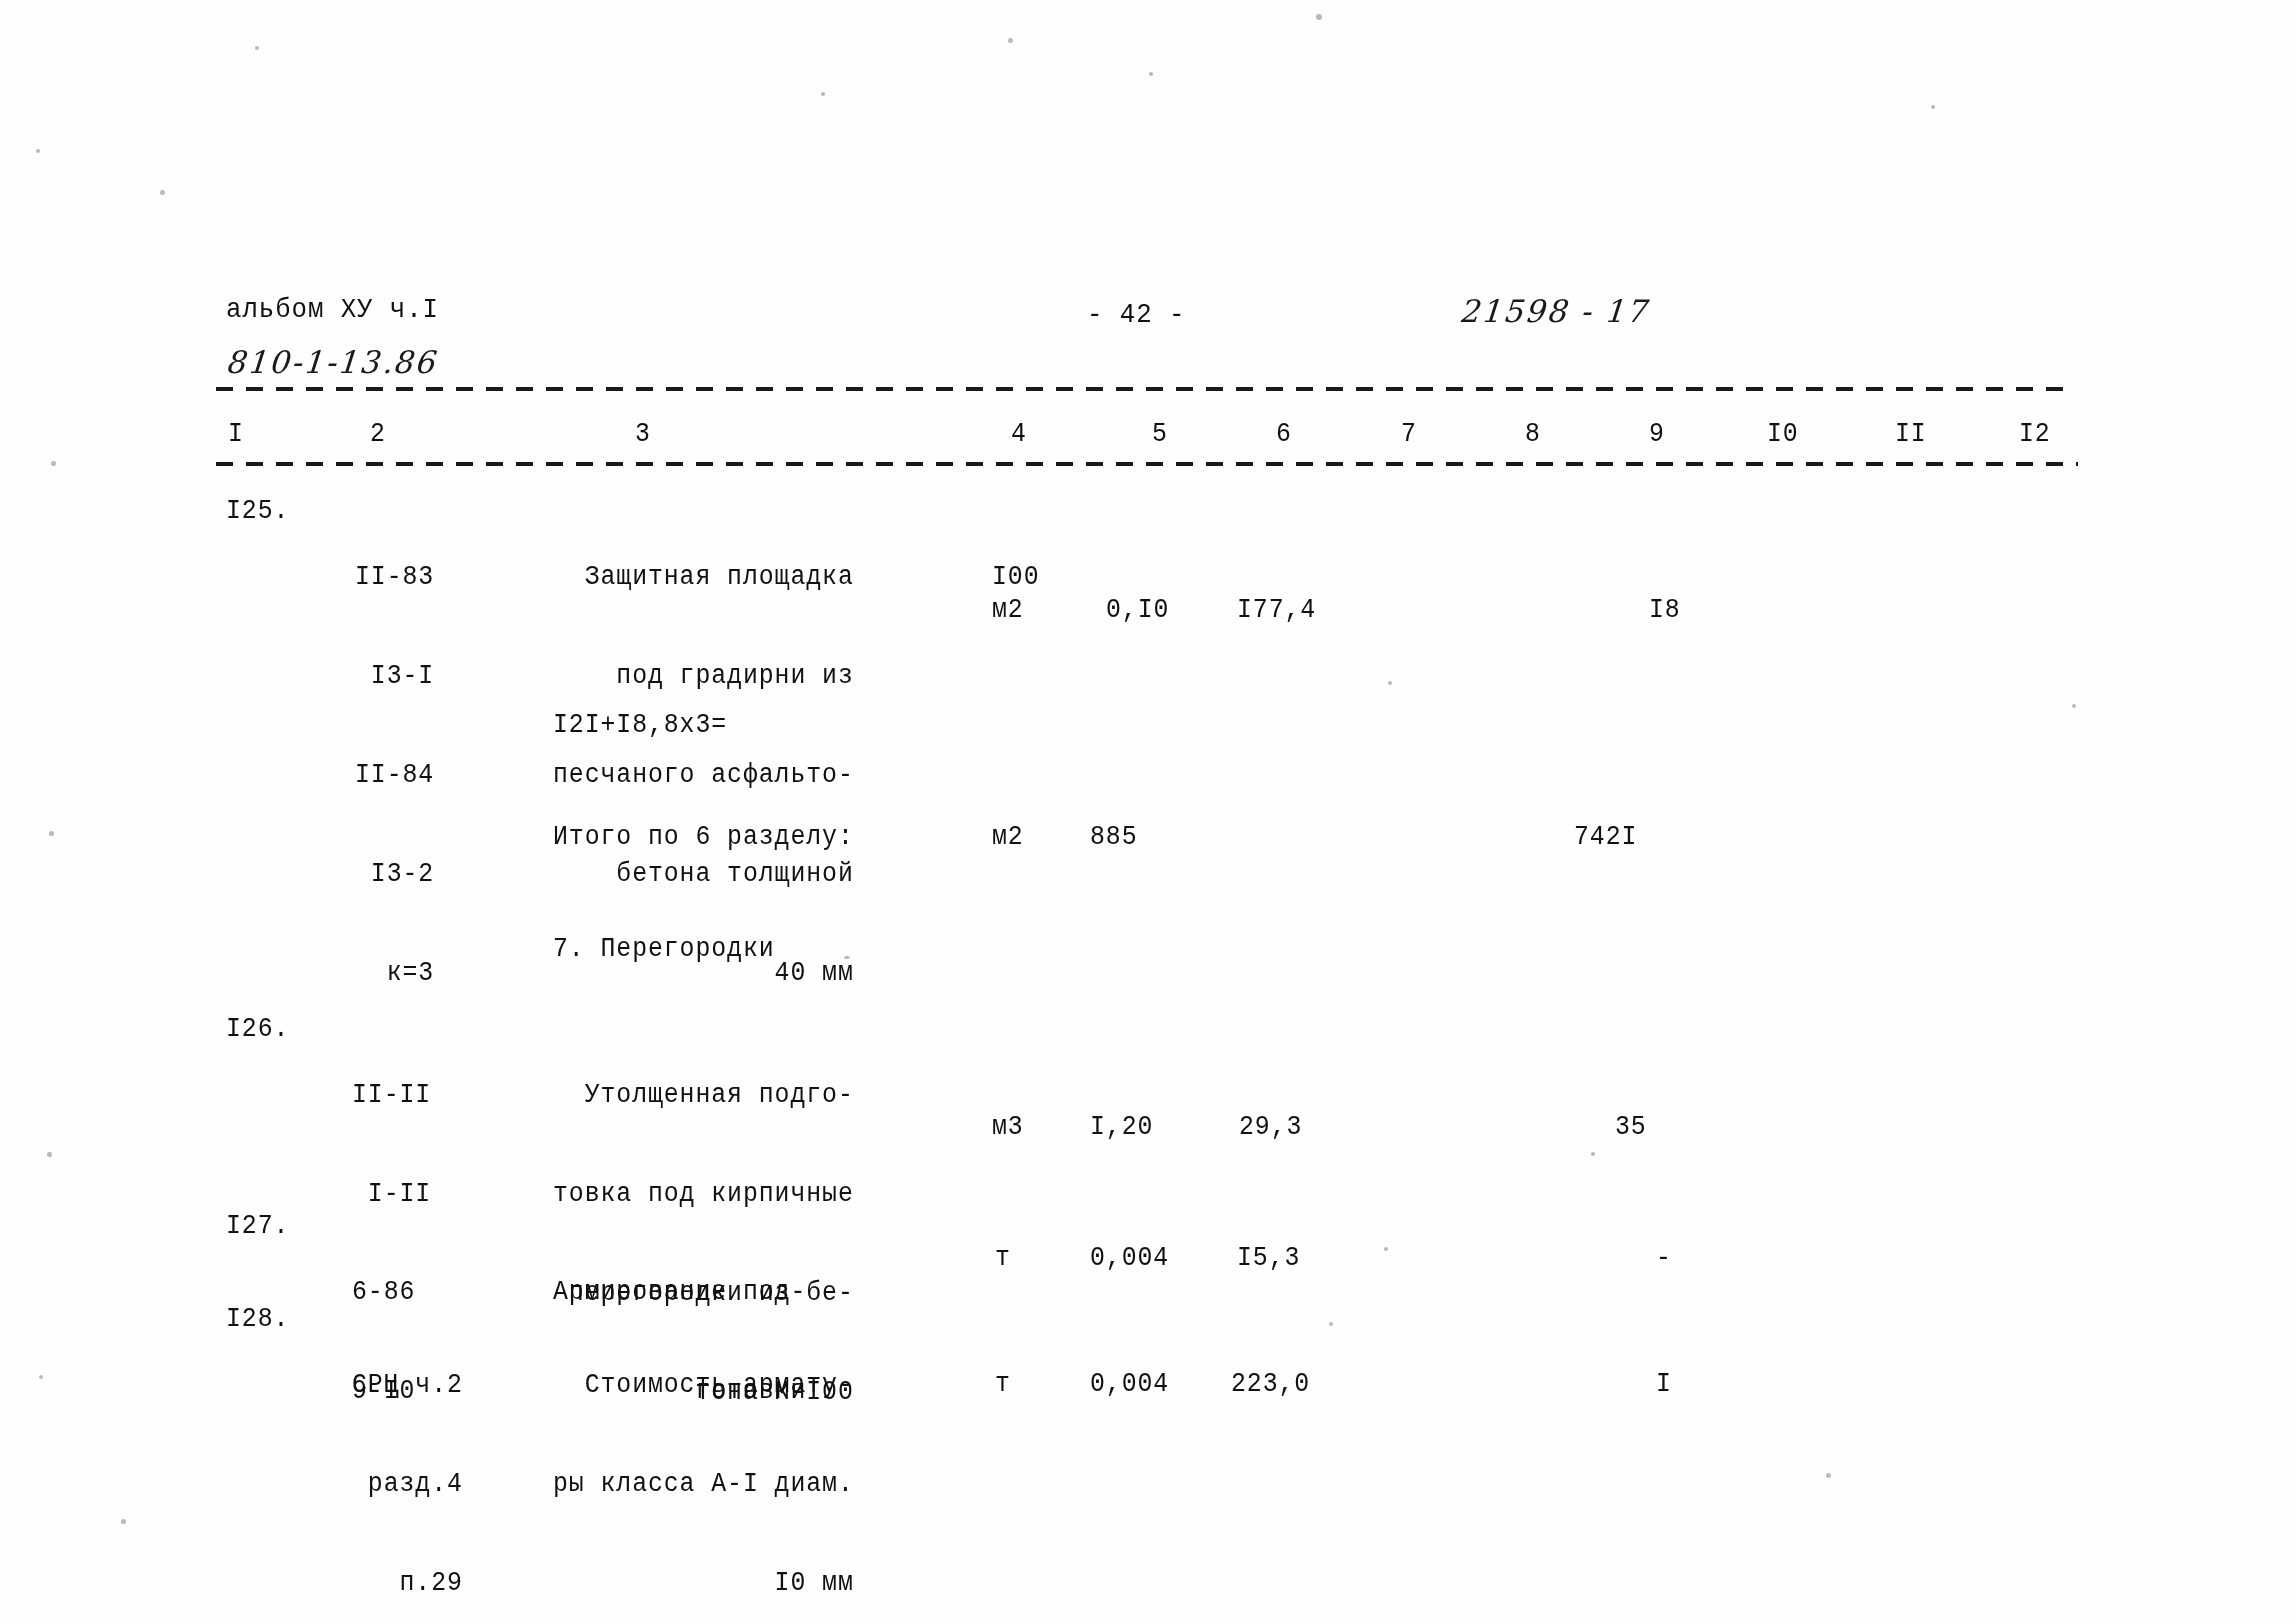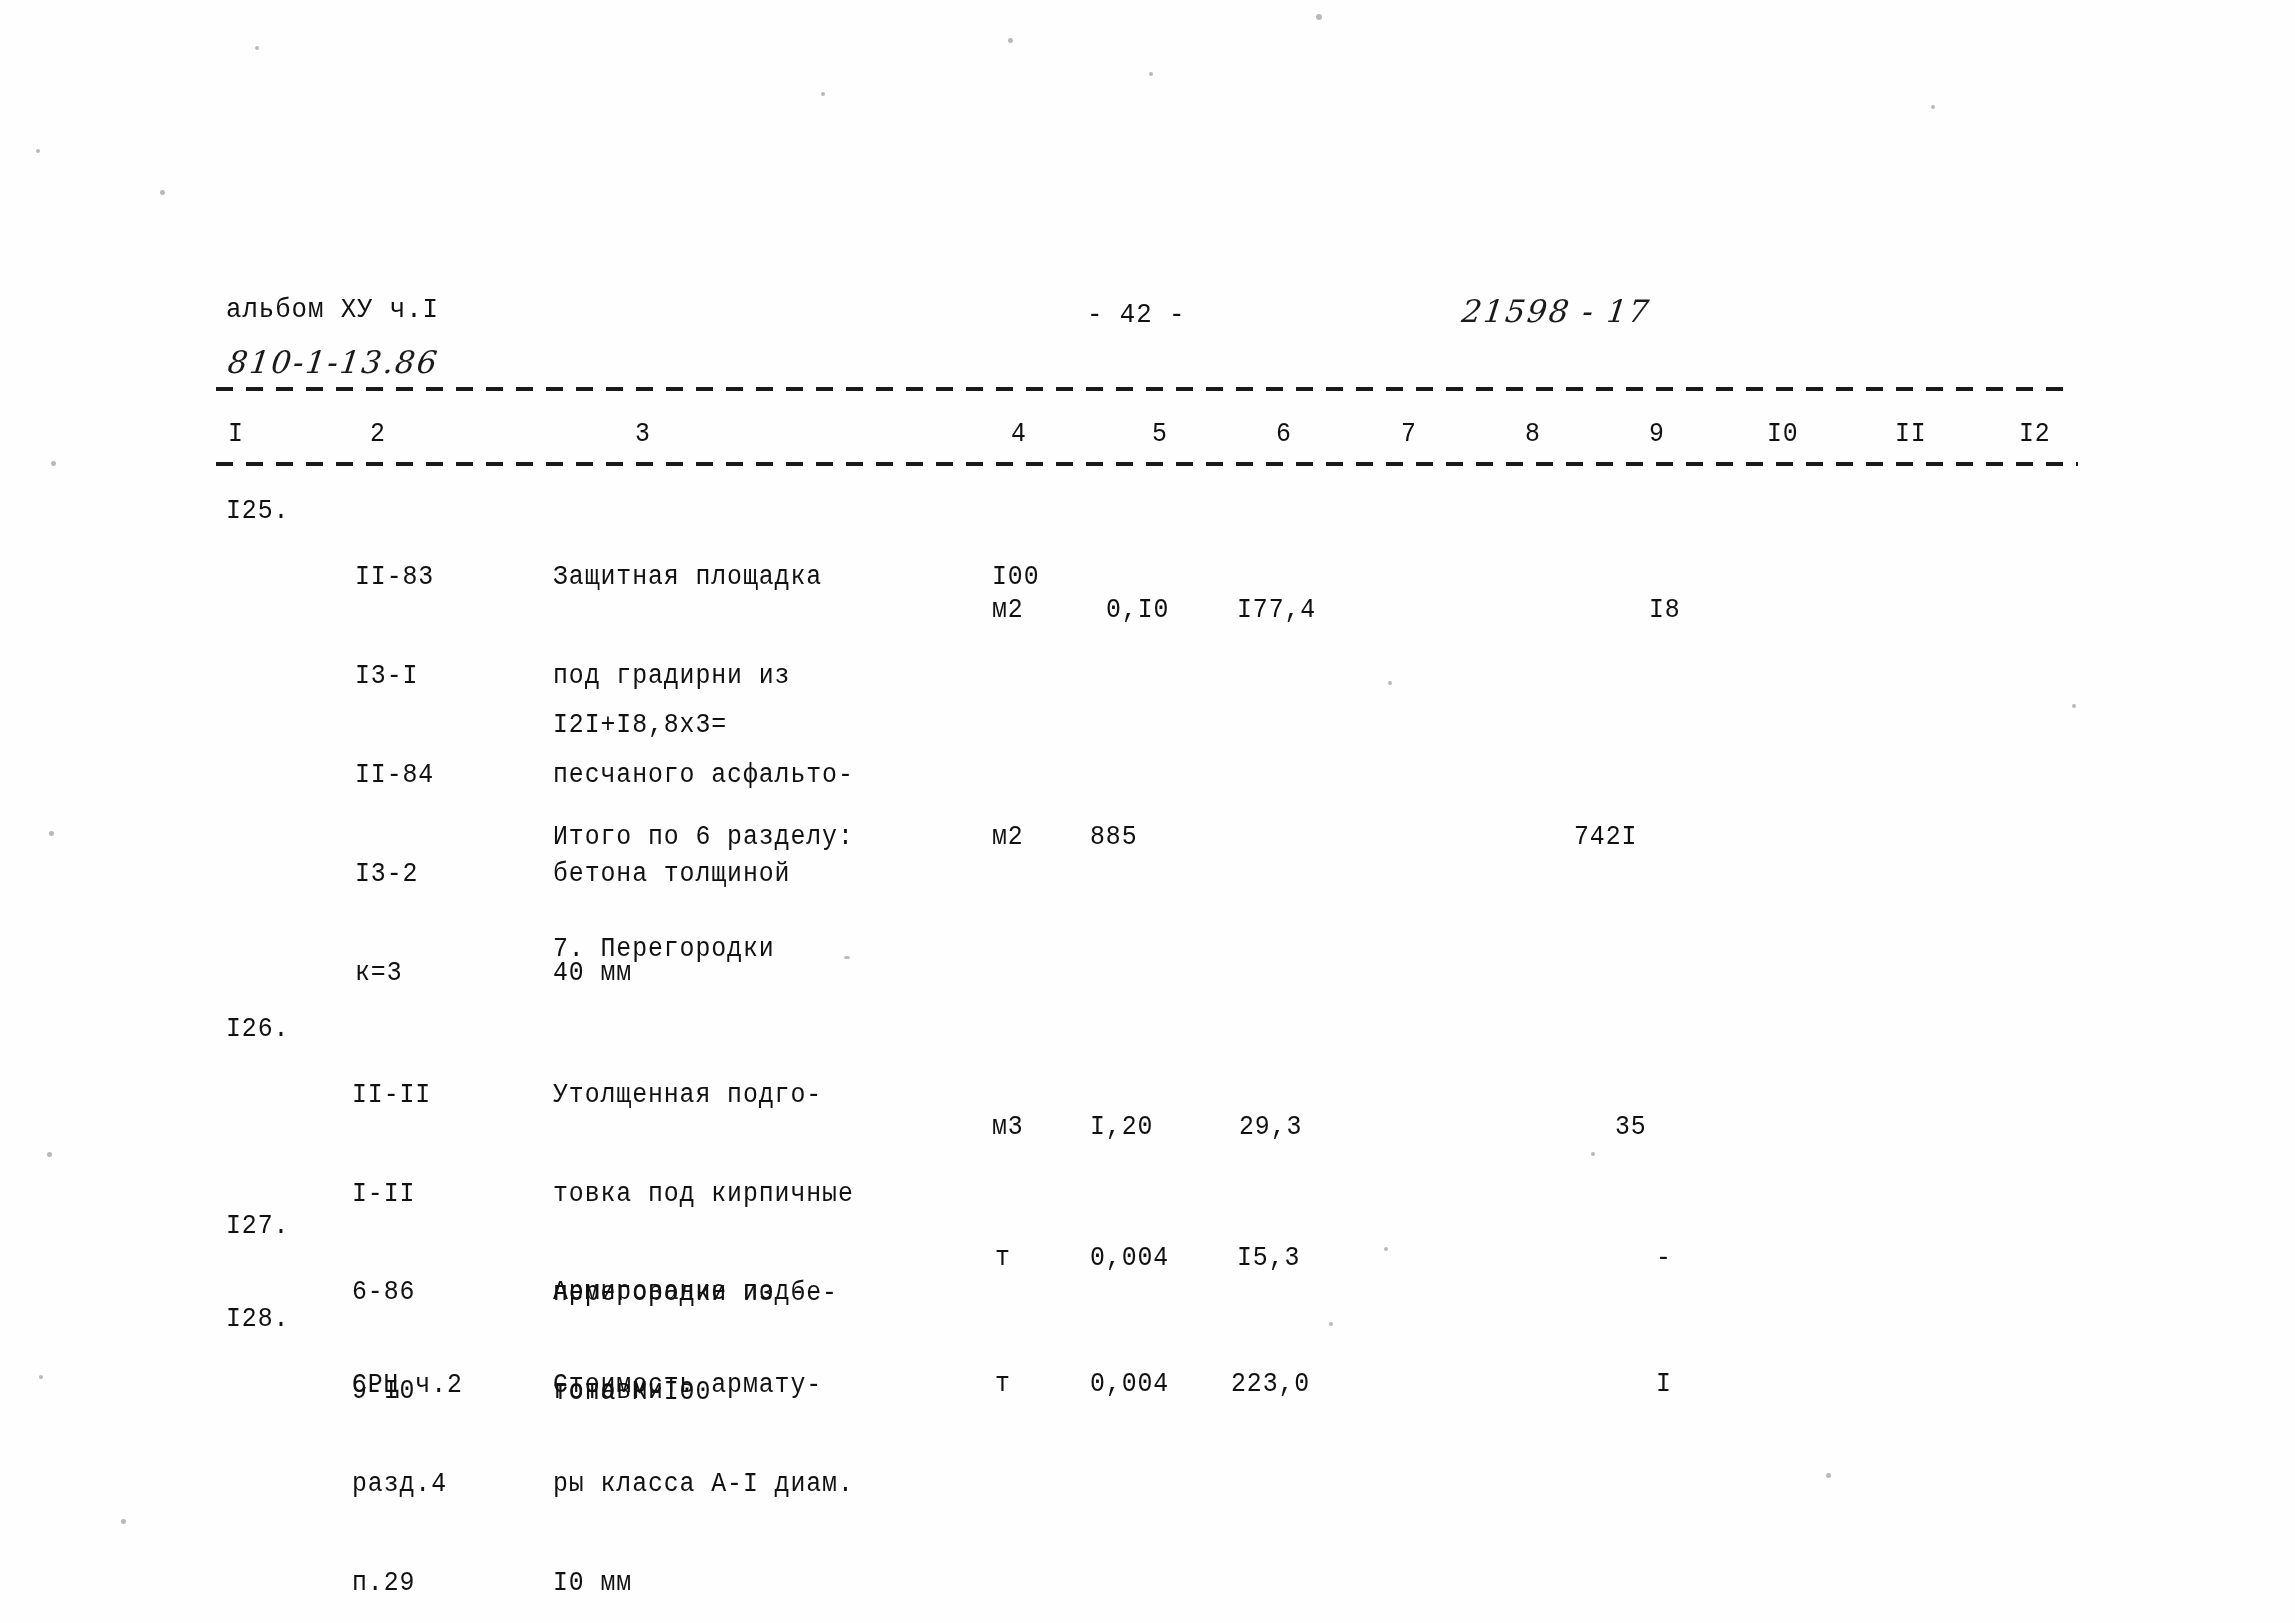--- a/index.html
+++ b/index.html
@@ -16,20 +16,21 @@
     color: #141414;
   }
 
   
   #scan-page {
     position: absolute;
     left: 0; top: 0;
     width: 2295px;
     height: 1623px;
     background: #fefefe;
+    text-align: right;
   }
 
   
   .speck {
     position: absolute;
     background: #b9b9b9;
     border-radius: 50%;
   }
 
   

